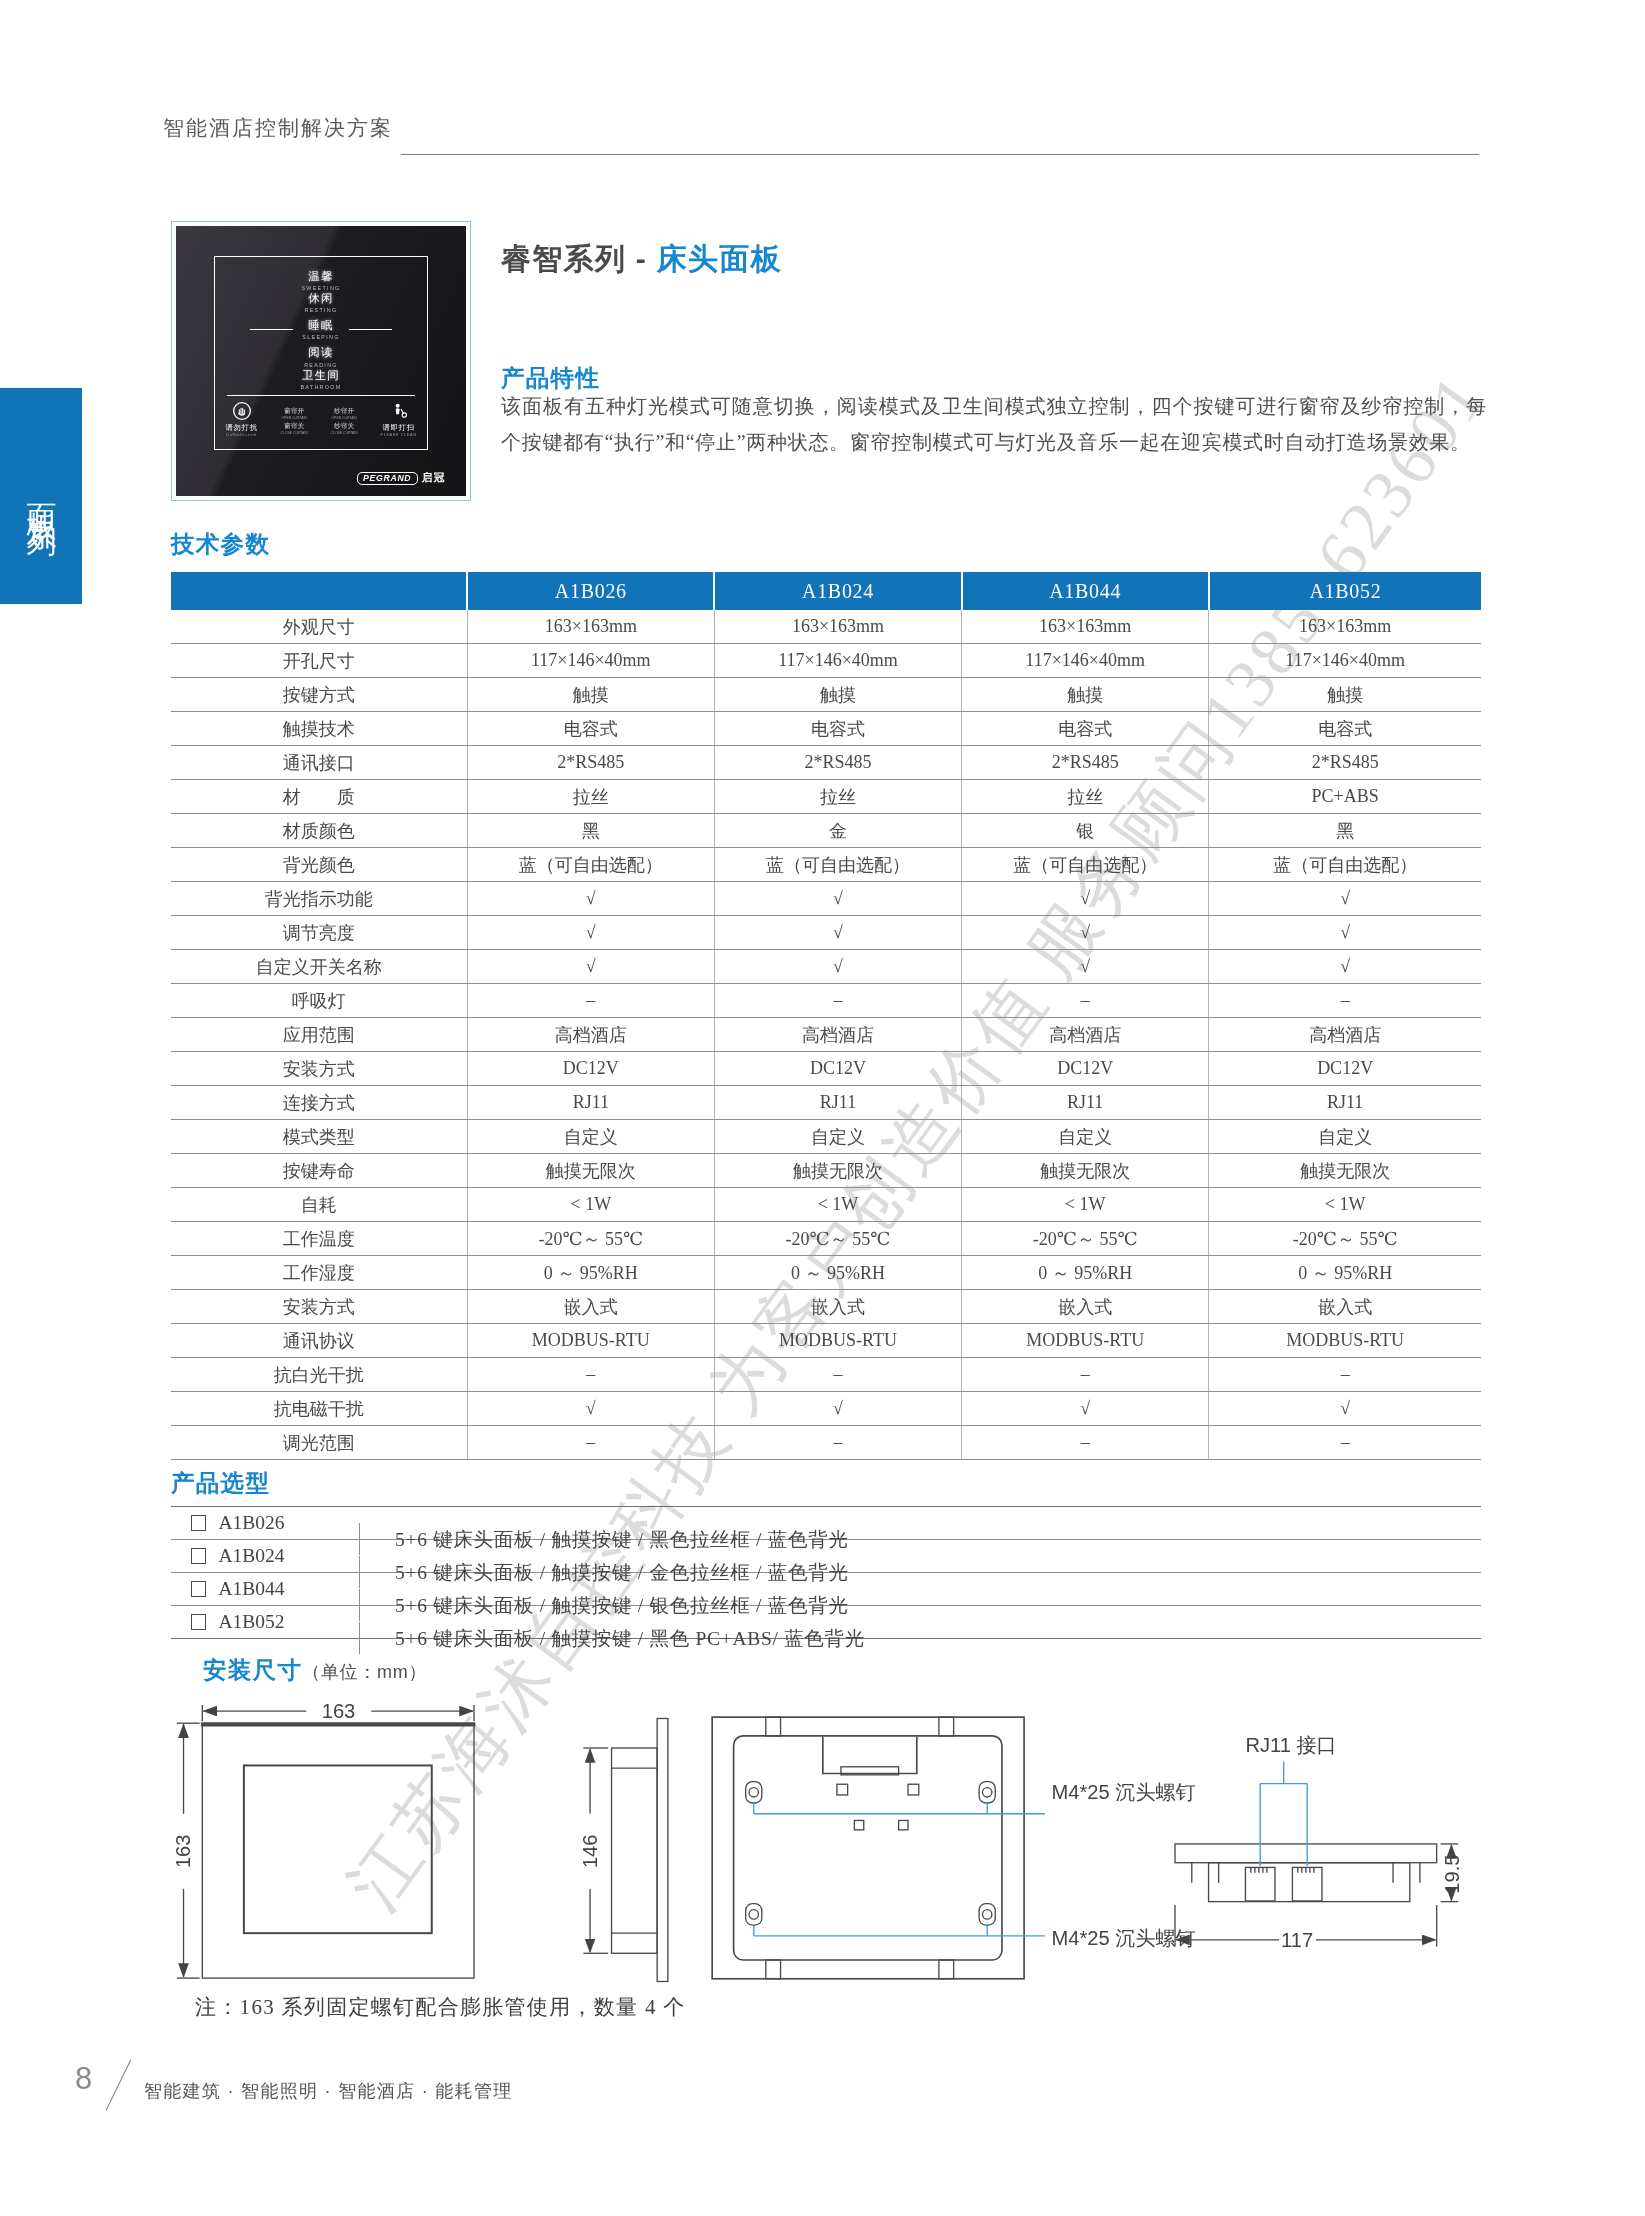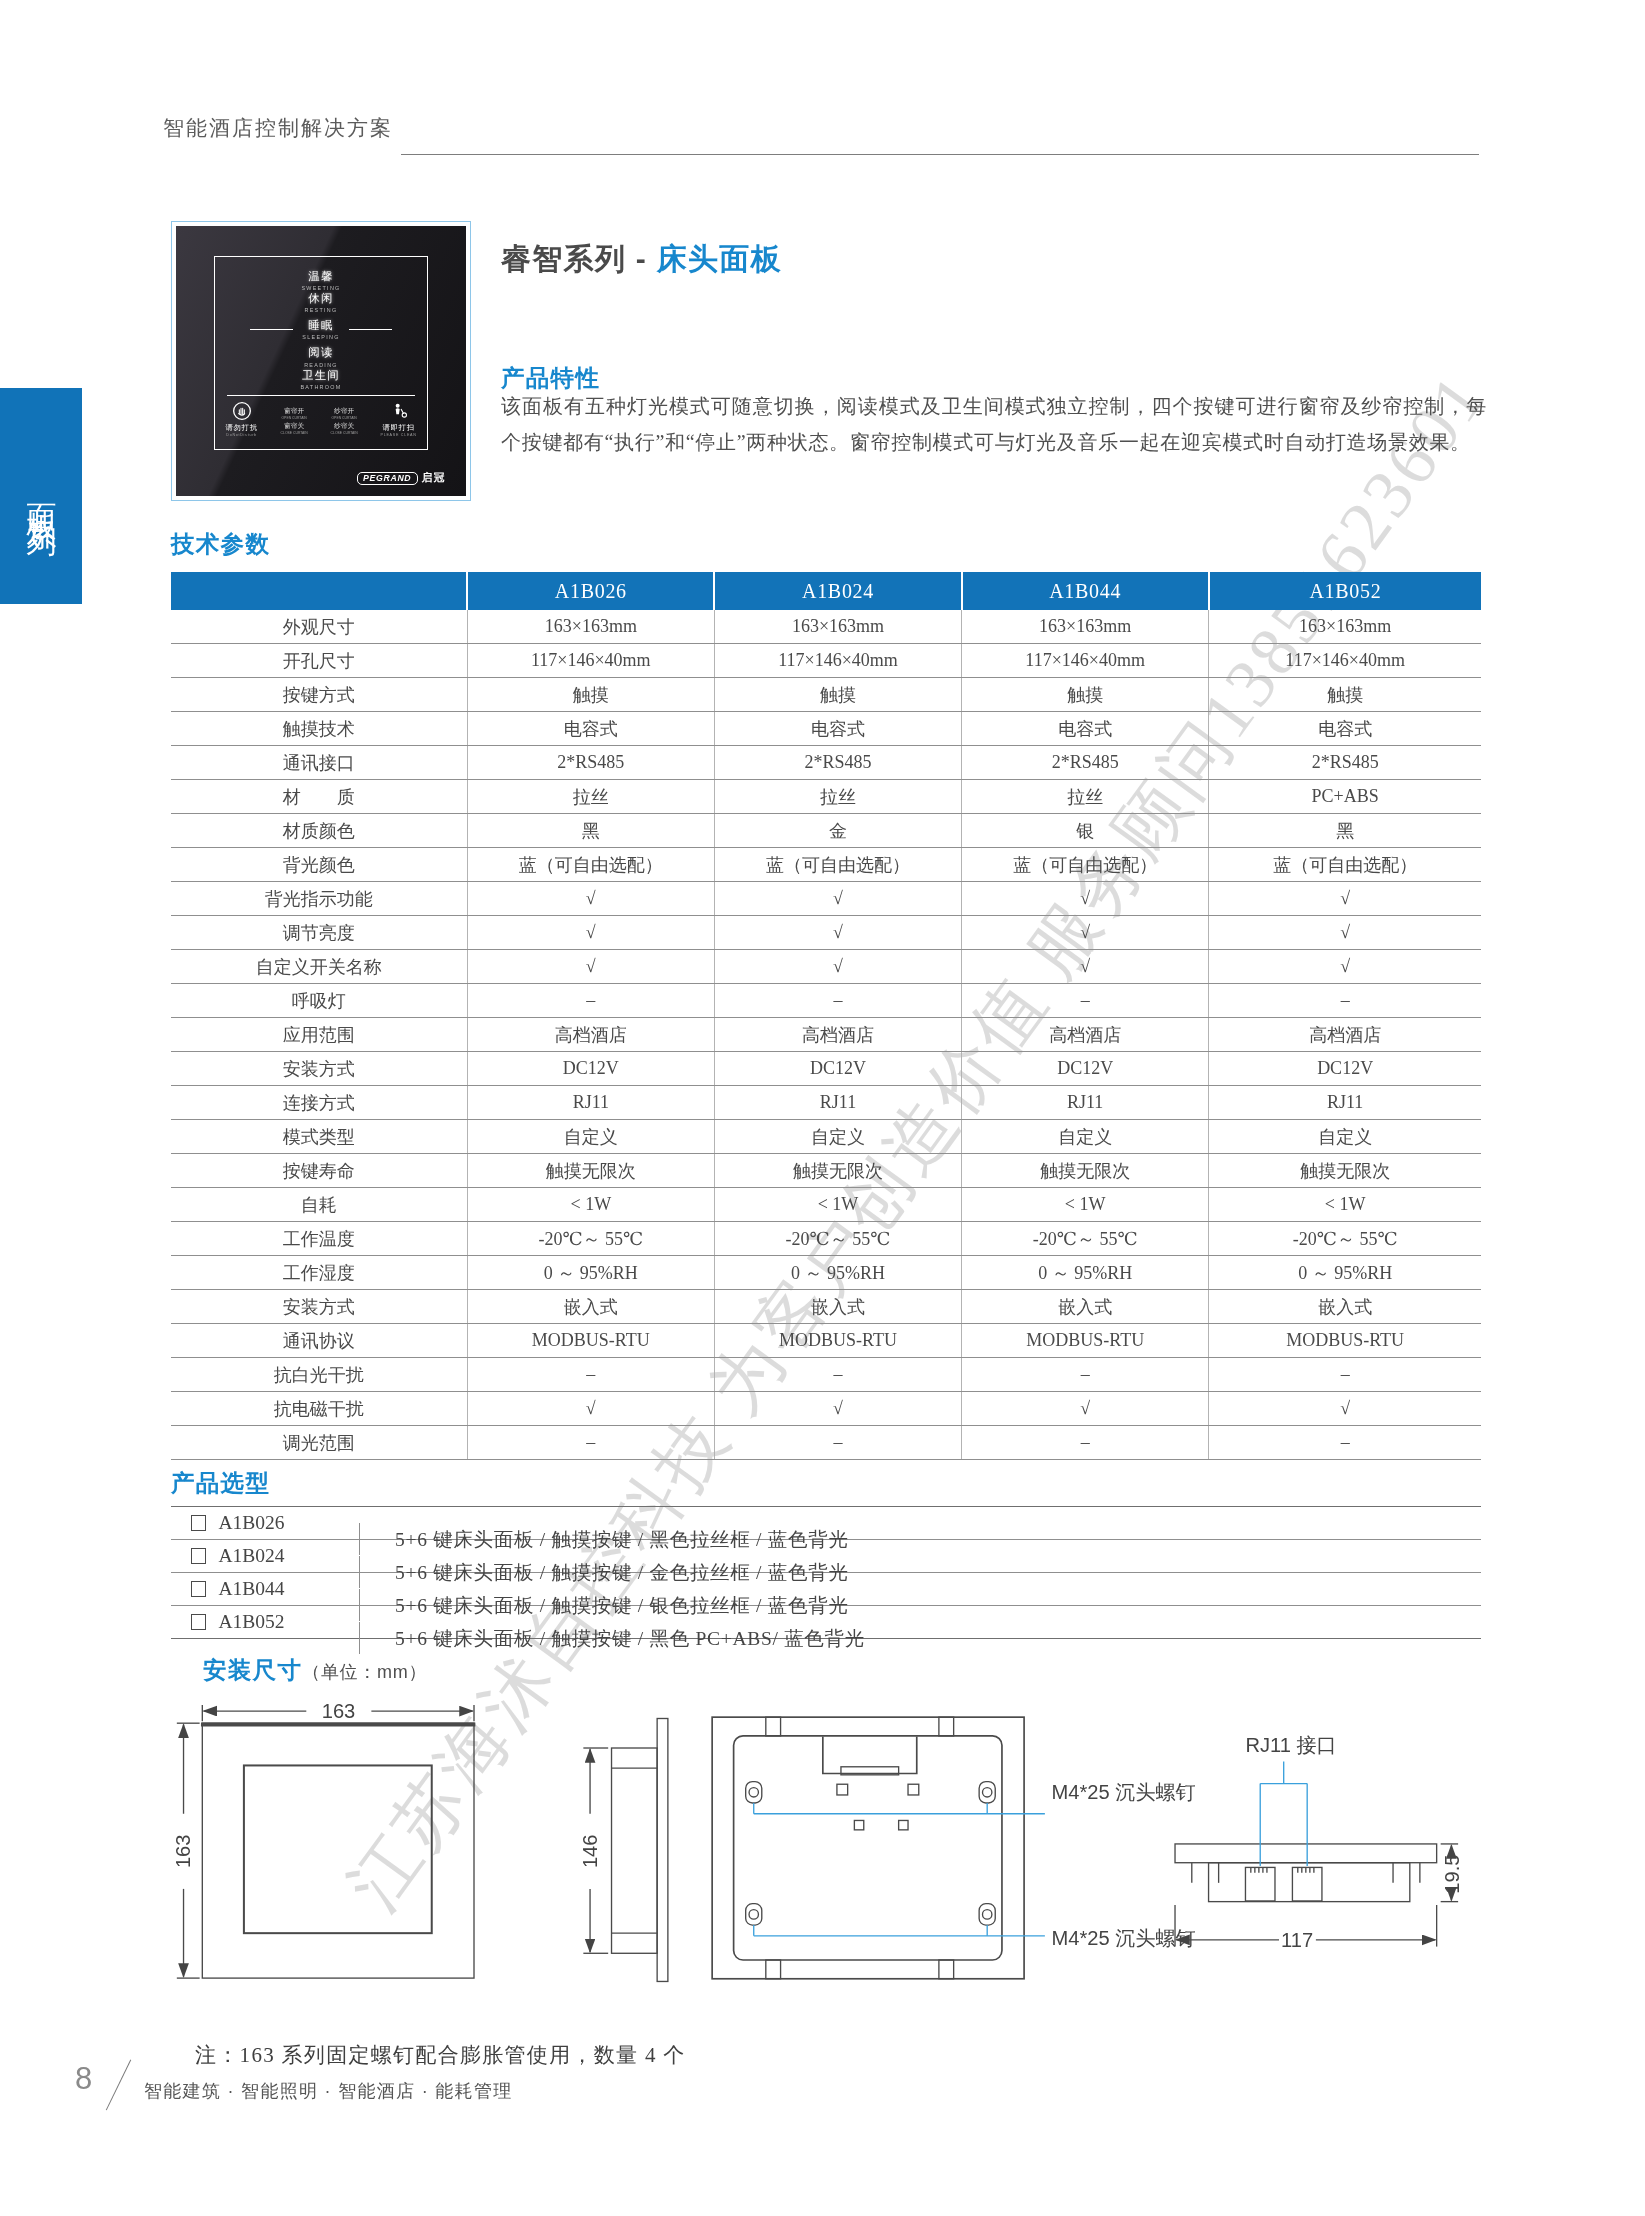--- a/index.html
+++ b/index.html
@@ -73,21 +73,21 @@
     font-size:19.5px;color:#454545;height:100%;}
   .sel-checkbox{width:13.4px;height:13.4px;border:1.3px solid #4a4a4a;margin-right:12px;flex:0 0 auto;}
   .sel-desc{flex:1;border-left:0.7px solid #8f8f8f;height:100%;display:flex;align-items:center;
     padding-left:35px;font-size:19.5px;color:#454545;letter-spacing:0.7px;margin-top:32px;}
   
   #install-heading{left:171px;top:1654px;margin-left:32px;}
   #install-heading .unit{font-size:18px;font-weight:normal;color:#4f4f4f;letter-spacing:0.7px;}
   #drawings{left:0;top:1693px;}
   .dim-label{font-size:30px;fill:#444;font-family:"Liberation Sans","DejaVu Sans",sans-serif;}
   #install-note{left:195px;top:1993px;font-size:21px;color:#3f3f3f;letter-spacing:1.3px;
-    font-family:"Liberation Serif","DejaVu Serif",serif;margin-top:48px;}
+    font-family:"Liberation Serif","DejaVu Serif",serif;}
   
   #footer-page-number{left:75px;top:2061px;font-size:31px;color:#8a8a8a;}
   #footer-slash{left:118px;top:2057px;width:1.3px;height:56px;background:#7a7a7a;transform:rotate(26deg);}
   #footer-tagline{left:144px;top:2079px;font-size:18px;color:#555;letter-spacing:1.3px;}
 </style>
 </head>
 <body>
 
 <div id="page">
 

